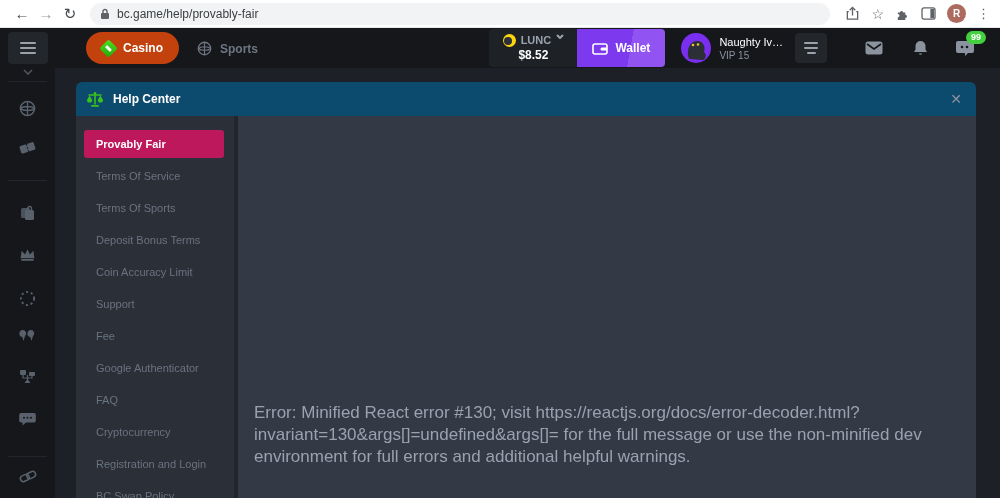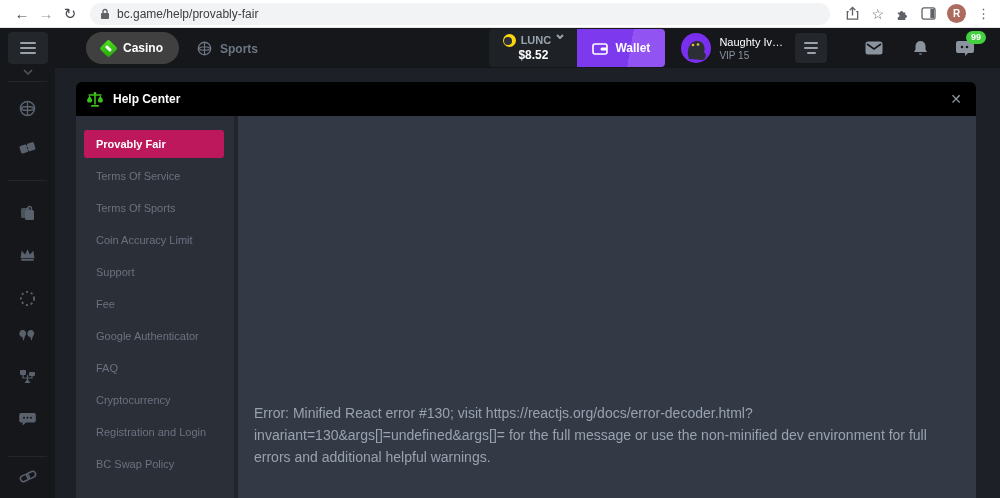--- a/index.html
+++ b/index.html
@@ -22,21 +22,21 @@
 
   
   .app { position:absolute; top:28px; left:0; width:1000px; height:470px; background:#1d2026; }
 
   
   .navbar { position:absolute; top:0; left:0; width:1000px; height:40px; background:#15171b;
             display:flex; align-items:center; }
   .menu-btn { margin-left:8px; width:40px; height:32px; background:#23262b; border-radius:4px;
               display:flex; flex-direction:column; align-items:center; justify-content:center; gap:3px; cursor:pointer; }
   .menu-btn i { display:block; width:16px; height:2px; background:#9aa1ab; border-radius:1px; }
-  .casino-pill { margin-left:38px; height:32px; background:#404040; border-radius:16px; padding:0 16px;
+  .casino-pill { margin-left:38px; height:32px; background:#c2410c; border-radius:16px; padding:0 16px;
                  display:flex; align-items:center; gap:8px; cursor:pointer; }
   .casino-pill span { color:#ffffff; font-size:12px; font-weight:bold; }
   .bc-diamond { width:13px; height:13px; background:linear-gradient(135deg,#4fe01f,#23a80b); transform:rotate(45deg);
                 border-radius:2px; position:relative; }
   .bc-diamond::after { content:""; position:absolute; left:3px; top:5px; width:7px; height:3px; background:#fff; border-radius:1px; }
   .sports-item { margin-left:18px; display:flex; align-items:flex-end; gap:8px; cursor:pointer; }
   .sports-item span { color:#6e7682; font-size:12px; font-weight:bold; }
   .nb-spacer { flex:1; }
 
   .currency-box { width:88px; height:38px; background:#1e2126; border-radius:4px 0 0 4px;
@@ -67,33 +67,33 @@
   .chat-badge { position:absolute; top:-9px; right:-12px; background:#43d13f; color:#ffffff;
                 font-size:9px; font-weight:bold; border-radius:9px; padding:2px 5px; line-height:1;margin-left:9px; }
 
   
   .rail { position:absolute; top:40px; left:0; width:55px; height:430px; background:#15171b; }
   .rail-icon { position:absolute; left:0; width:55px; display:flex; justify-content:center; cursor:pointer; }
   .rail-sep { position:absolute; left:8px; width:39px; height:1px; background:#22252b; }
 
   
   .modal { position:absolute; left:76px; top:54px; width:900px; height:416px; border-radius:6px 6px 0 0; overflow:hidden; }
-  .modal-header { position:absolute; top:0; left:0; width:100%; height:34px; background:#000000;
+  .modal-header { position:absolute; top:0; left:0; width:100%; height:34px; background:#0c4a6e;
                   display:flex; align-items:center; padding:0 14px 0 10px; }
   .modal-title { color:#ffffff; font-size:12px; font-weight:bold; margin-left:9px; }
   .modal-close { margin-left:auto; color:#8b929e; font-size:14px; cursor:pointer; line-height:1; }
   .modal-body { position:absolute; top:34px; left:0; width:100%; height:382px; display:flex; }
   .m-sidebar { width:158px; background:#2b2f37; padding:14px 0 0 8px; }
   .m-item { width:140px; height:28px; line-height:28px; padding-left:12px; margin-bottom:4px;
             font-size:11px; color:#6a7380; border-radius:3px; white-space:nowrap; overflow:hidden; cursor:pointer; }
   .m-item.active { background:#be185d; color:#ffffff; font-weight:bold; }
   .m-divider { width:4px; background:#22252b; }
   .m-content { flex:1; background:#343946; position:relative; }
   .error-text { position:absolute; left:16px; right:36px; top:286px;
-                font-size:14px; line-height:22px; color:#99a2af; }
+                font-size:17px; line-height:22px; color:#99a2af; }
 </style>
 </head>
 <body>
 
 <div class="chrome">
   <span class="nav-glyph">←</span>
   <span class="nav-glyph dim">→</span>
   <span class="nav-glyph">↻</span>
   <div class="omnibox">
     <svg width="10" height="12" viewBox="0 0 10 12">
@@ -284,20 +284,21 @@
         <rect x="5" y="14" width="8" height="1.8" rx="0.9" fill="#3cc119"></rect>
       </svg>
       <span class="modal-title">Help Center</span>
       <span class="modal-close">✕</span>
     </div>
     <div class="modal-body">
       <div class="m-sidebar">
         <div class="m-item active">Provably Fair</div>
         <div class="m-item">Terms Of Service</div>
         <div class="m-item">Terms Of Sports</div>
+        <div class="m-item">Deposit Bonus Terms</div>
         <div class="m-item">Coin Accuracy Limit</div>
         <div class="m-item">Support</div>
         <div class="m-item">Fee</div>
         <div class="m-item">Google Authenticator</div>
         <div class="m-item">FAQ</div>
         <div class="m-item">Cryptocurrency</div>
         <div class="m-item">Registration and Login</div>
         <div class="m-item">BC Swap Policy</div>
       </div>
       <div class="m-divider"></div>

